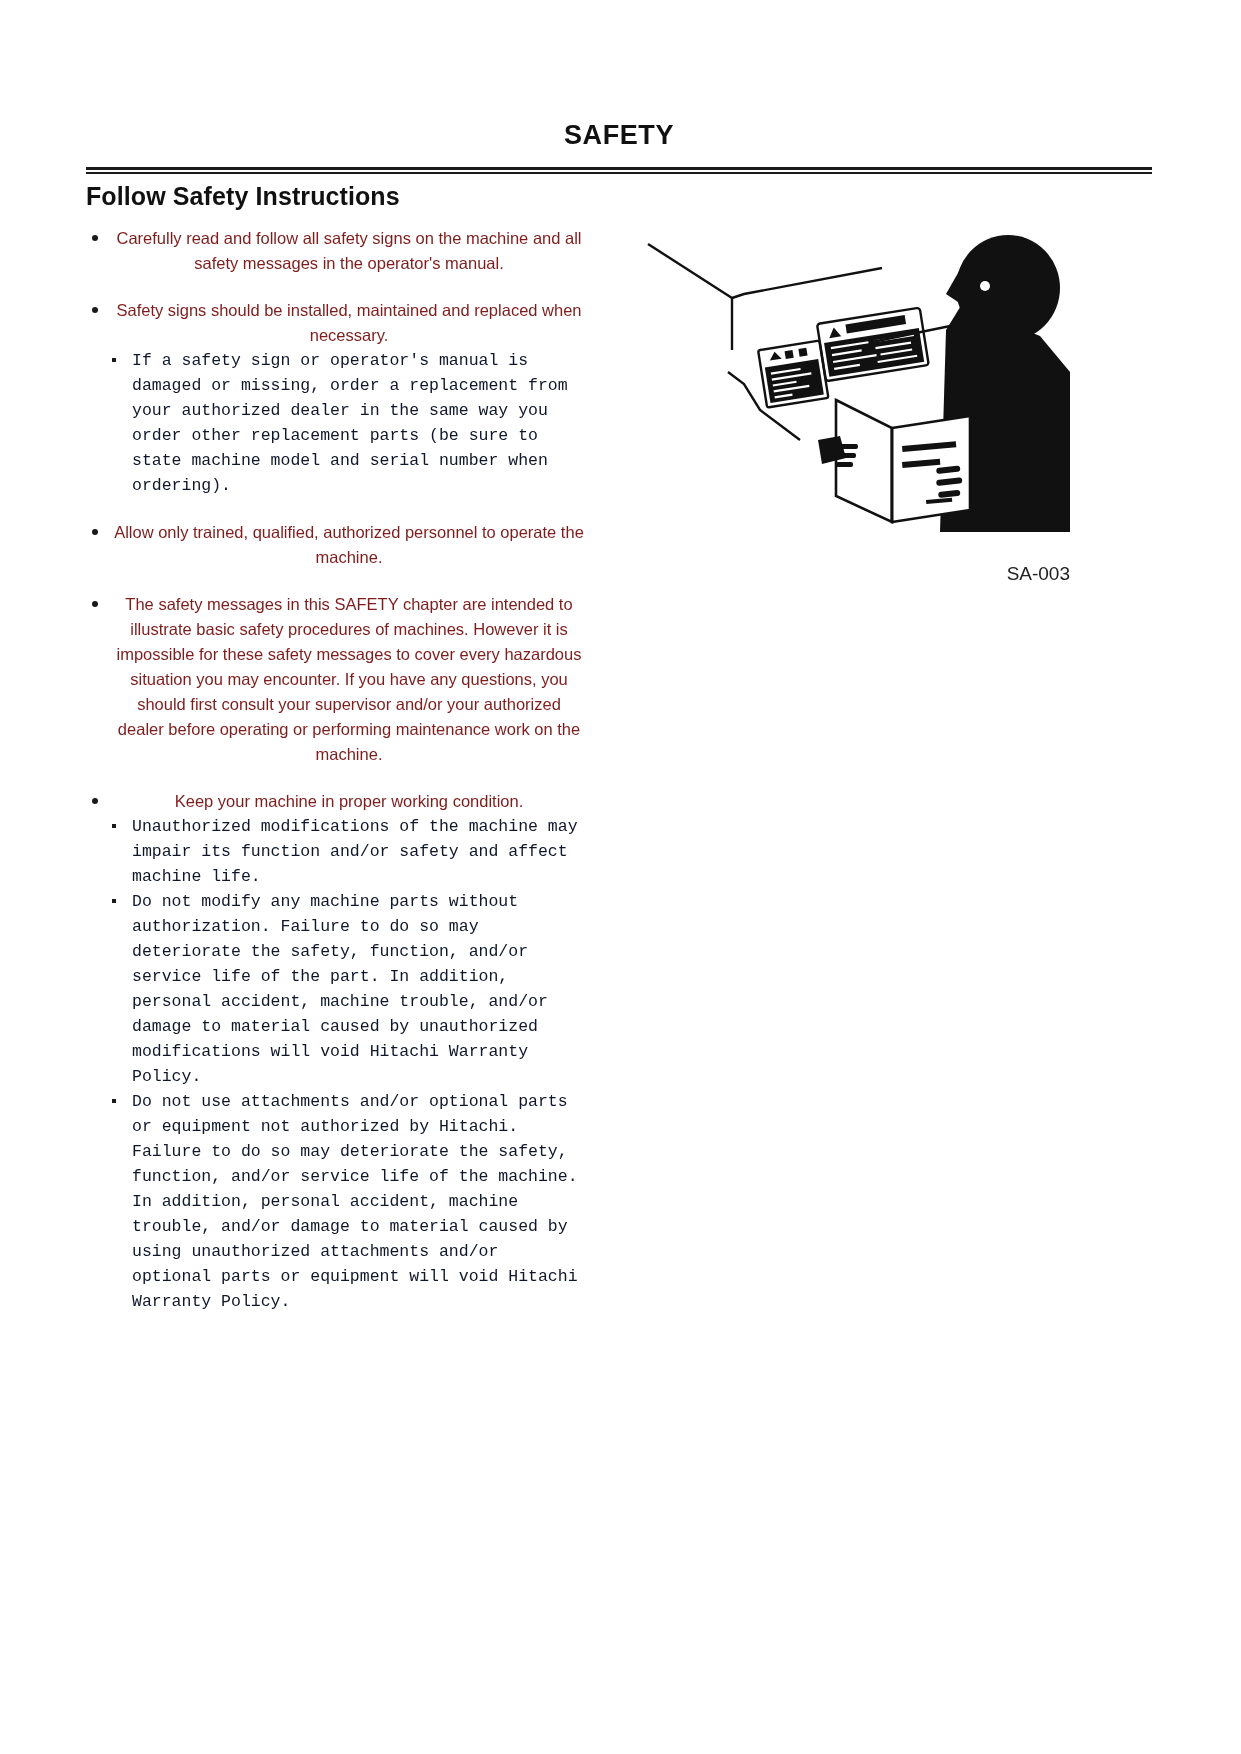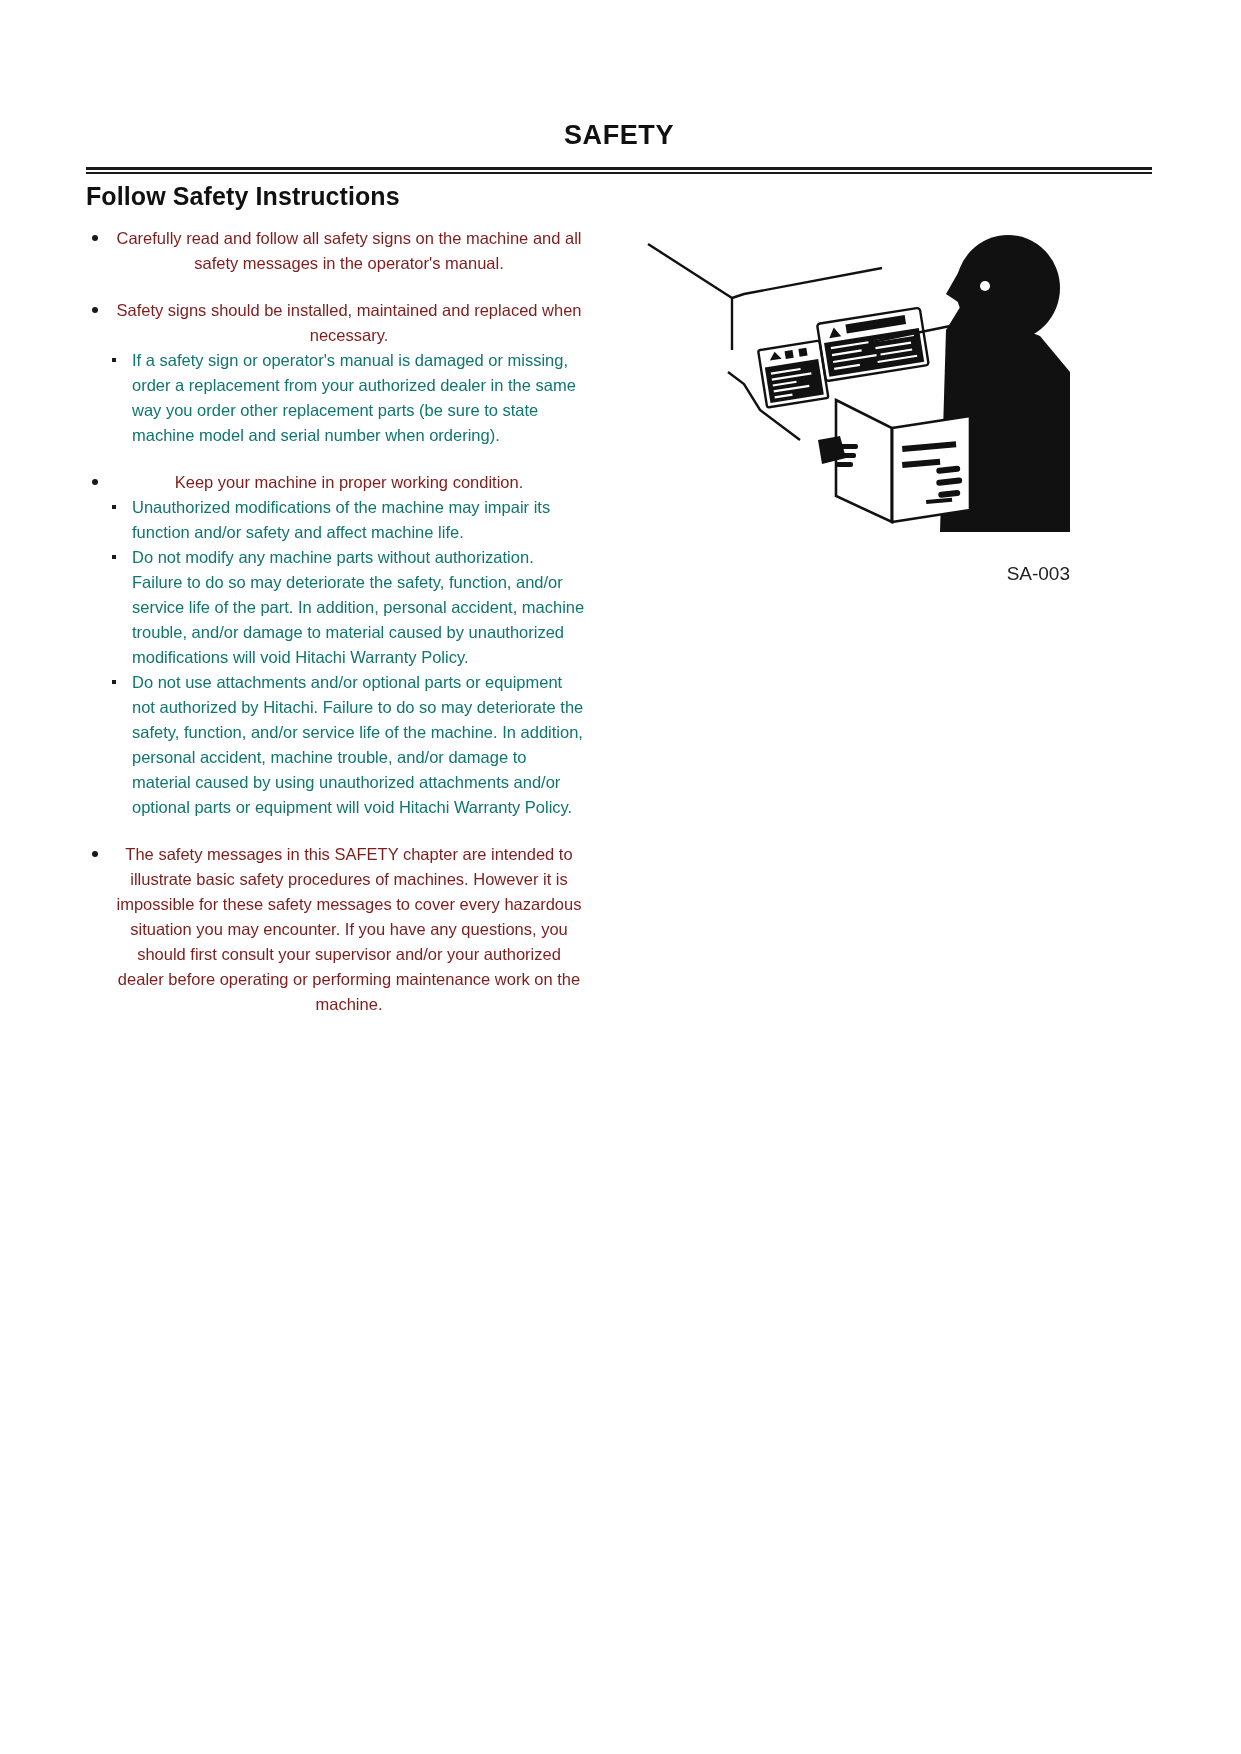--- a/index.html
+++ b/index.html
@@ -100,21 +100,22 @@
   .sub-list {
     margin: 0;
     padding: 0;
     list-style: none;
   }
   .sub-row {
     position: relative;
     padding-left: 46px;
     font-size: 16.5px;
     line-height: 25px;
-    color: #0f766e;
+    color: #0f172a;
+    font-family: Liberation Mono, monospace;
   }
   .sub-row .tick {
     position: absolute;
     left: 26px;
     top: 10px;
     width: 4px;
     height: 4px;
     background: #1a1a1a;
   }
 
@@ -202,20 +203,33 @@
       </div>
       <ul class="sub-list">
         <li class="sub-row">
           <span class="tick"></span>
           <span>If a safety sign or operator's manual is damaged or missing, order a replacement from your authorized dealer in the same way you order other replacement parts (be sure to state machine model and serial number when ordering).</span>
         </li>
       </ul>
     </div>
 
 
+    <div class="bullet-block">
+      <div class="bullet-row">
+        <span class="dot"></span>
+        <span>Allow only trained, qualified, authorized personnel to operate the machine.</span>
+      </div>
+    </div>
+
+    <div class="bullet-block">
+      <div class="bullet-row">
+        <span class="dot"></span>
+        <span>The safety messages in this SAFETY chapter are intended to illustrate basic safety procedures of machines. However it is impossible for these safety messages to cover every hazardous situation you may encounter. If you have any questions, you should first consult your supervisor and/or your authorized dealer before operating or performing maintenance work on the machine.</span>
+      </div>
+    </div>
 
     <div class="bullet-block">
       <div class="bullet-row">
         <span class="dot"></span>
         <span>Keep your machine in proper working condition.</span>
       </div>
       <ul class="sub-list">
         <li class="sub-row">
           <span class="tick"></span>
           <span>Unauthorized modifications of the machine may impair its function and/or safety and affect machine life.</span>
@@ -224,27 +238,20 @@
           <span class="tick"></span>
           <span>Do not modify any machine parts without authorization. Failure to do so may deteriorate the safety, function, and/or service life of the part. In addition, personal accident, machine trouble, and/or damage to material caused by unauthorized modifications will void Hitachi Warranty Policy.</span>
         </li>
         <li class="sub-row">
           <span class="tick"></span>
           <span>Do not use attachments and/or optional parts or equipment not authorized by Hitachi. Failure to do so may deteriorate the safety, function, and/or service life of the machine. In addition, personal accident, machine trouble, and/or damage to material caused by using unauthorized attachments and/or optional parts or equipment will void Hitachi Warranty Policy.</span>
         </li>
       </ul>
     </div>
 
-    <div class="bullet-block">
-      <div class="bullet-row">
-        <span class="dot"></span>
-        <span>The safety messages in this SAFETY chapter are intended to illustrate basic safety procedures of machines. However it is impossible for these safety messages to cover every hazardous situation you may encounter. If you have any questions, you should first consult your supervisor and/or your authorized dealer before operating or performing maintenance work on the machine.</span>
-      </div>
-    </div>
-
   </div>
 
   <div class="figure">
     <svg width="430" height="300" viewBox="0 0 430 300" xmlns="http://www.w3.org/2000/svg">
       <g fill="none" stroke="#111" stroke-width="2.4">
         <path d="M8 12 L92 66"></path>
         <path d="M92 66 L104 62 L242 36"></path>
         <path d="M92 66 L92 118"></path>
         <path d="M88 140 L104 152 L120 178 L160 208"></path>
       </g>

